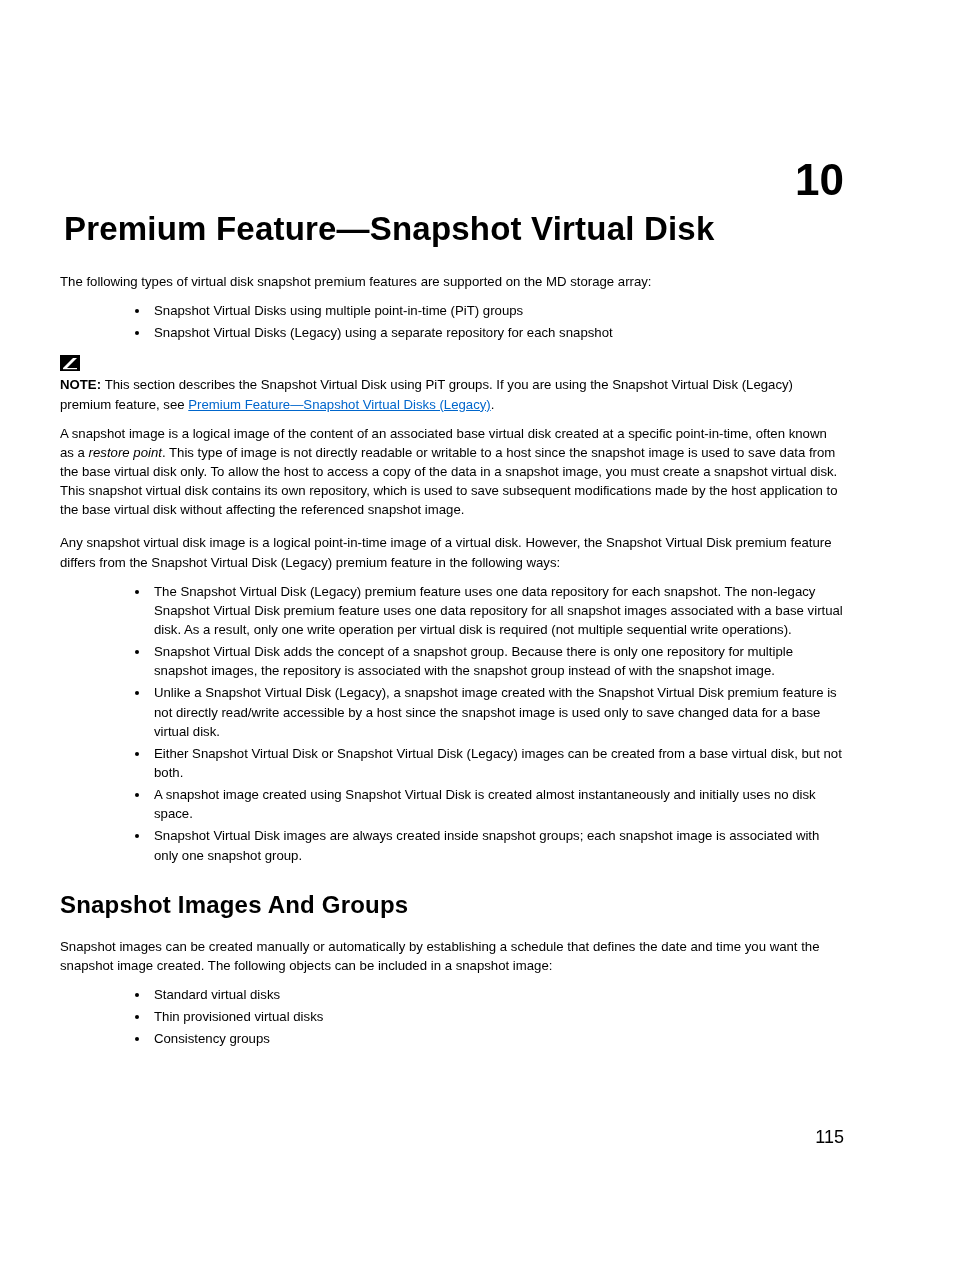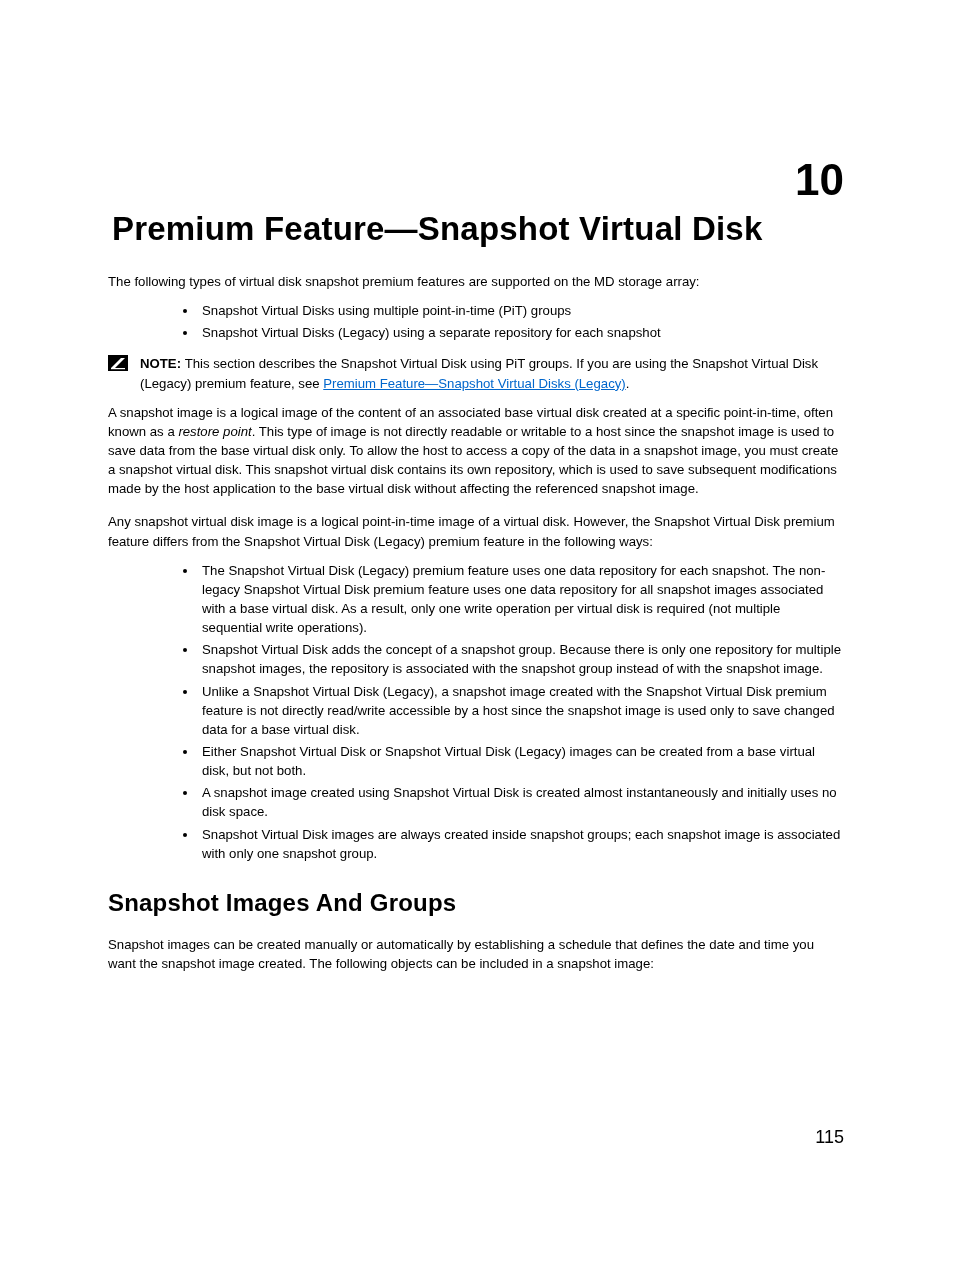--- a/index.html
+++ b/index.html
@@ -7,21 +7,21 @@
     padding: 0;
     background: #fff;
     width: 954px;
     font-family: Arial, Helvetica, sans-serif;
     color: #000;
   }
   .page {
     width: 954px;
     height: 1268px;
     box-sizing: border-box;
-    padding: 150px 110px 0 108px;
+    padding: 150px 110px 0 60px;
     position: relative;
   }
   .chapter-number {
     position: absolute;
     top: 155px;
     right: 110px;
     font-size: 44px;
     font-weight: bold;
     font-family: "Arial Narrow", Arial, sans-serif;
   }
@@ -57,20 +57,21 @@
     font-size: 13.2px;
     line-height: 1.45;
     padding-left: 4px;
     margin-bottom: 3px;
     margin-left: 48px;
   }
   .note-row {
     display: flex;
     align-items: flex-start;
     margin: 4px 0 10px 0;
+    flex-direction: column;
   }
   .note-icon {
     width: 20px;
     height: 16px;
     margin-top: 1px;
     flex: 0 0 20px;
     margin-right: 12px;
   }
   .note-icon svg { display: block; }
   .note-text {
@@ -135,16 +136,21 @@
     <li>Unlike a Snapshot Virtual Disk (Legacy), a snapshot image created with the Snapshot Virtual Disk premium feature is not directly read/write accessible by a host since the snapshot image is used only to save changed data for a base virtual disk.</li>
     <li>Either Snapshot Virtual Disk or Snapshot Virtual Disk (Legacy) images can be created from a base virtual disk, but not both.</li>
     <li>A snapshot image created using Snapshot Virtual Disk is created almost instantaneously and initially uses no disk space.</li>
     <li>Snapshot Virtual Disk images are always created inside snapshot groups; each snapshot image is associated with only one snapshot group.</li>
   </ul>
 
   <h2 class="section">Snapshot Images And Groups</h2>
 
   <p class="body">Snapshot images can be created manually or automatically by establishing a schedule that defines the date and time you want the snapshot image created. The following objects can be included in a snapshot image:</p>
 
+  <ul class="bullets">
+    <li>Standard virtual disks</li>
+    <li>Thin provisioned virtual disks</li>
+    <li>Consistency groups</li>
+  </ul>
 
   <div class="page-number">115</div>
 
 </div>
 
 </body></html>

